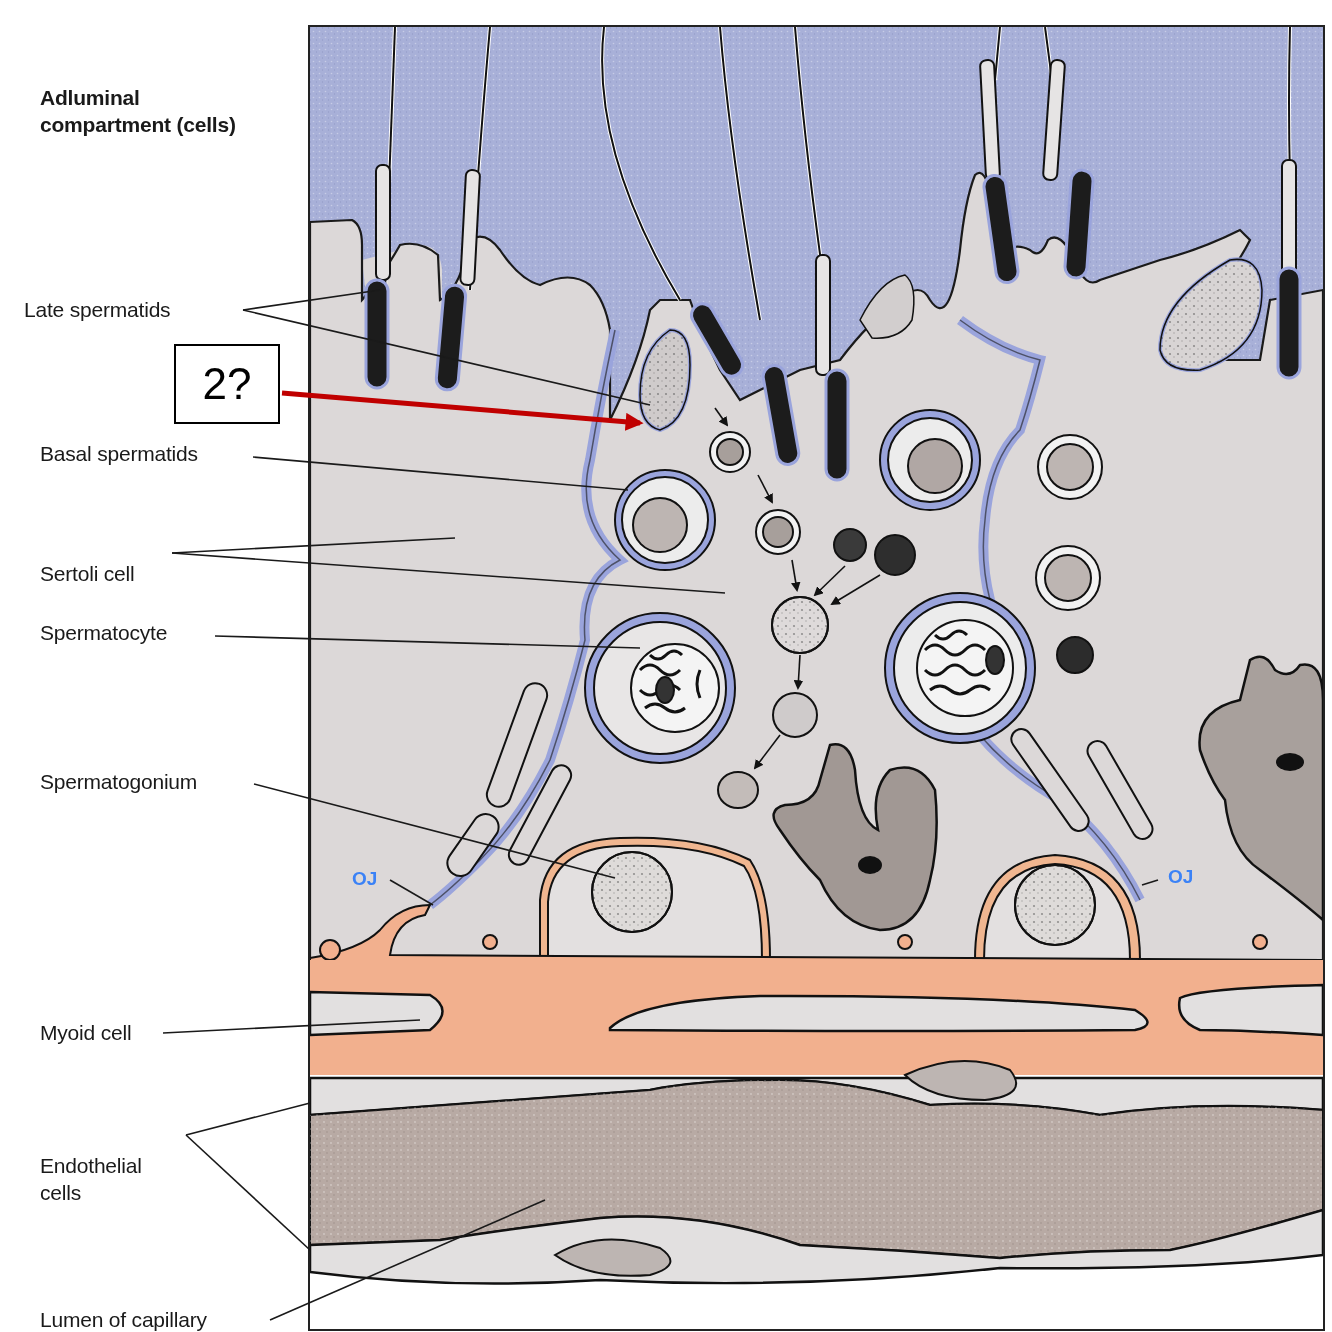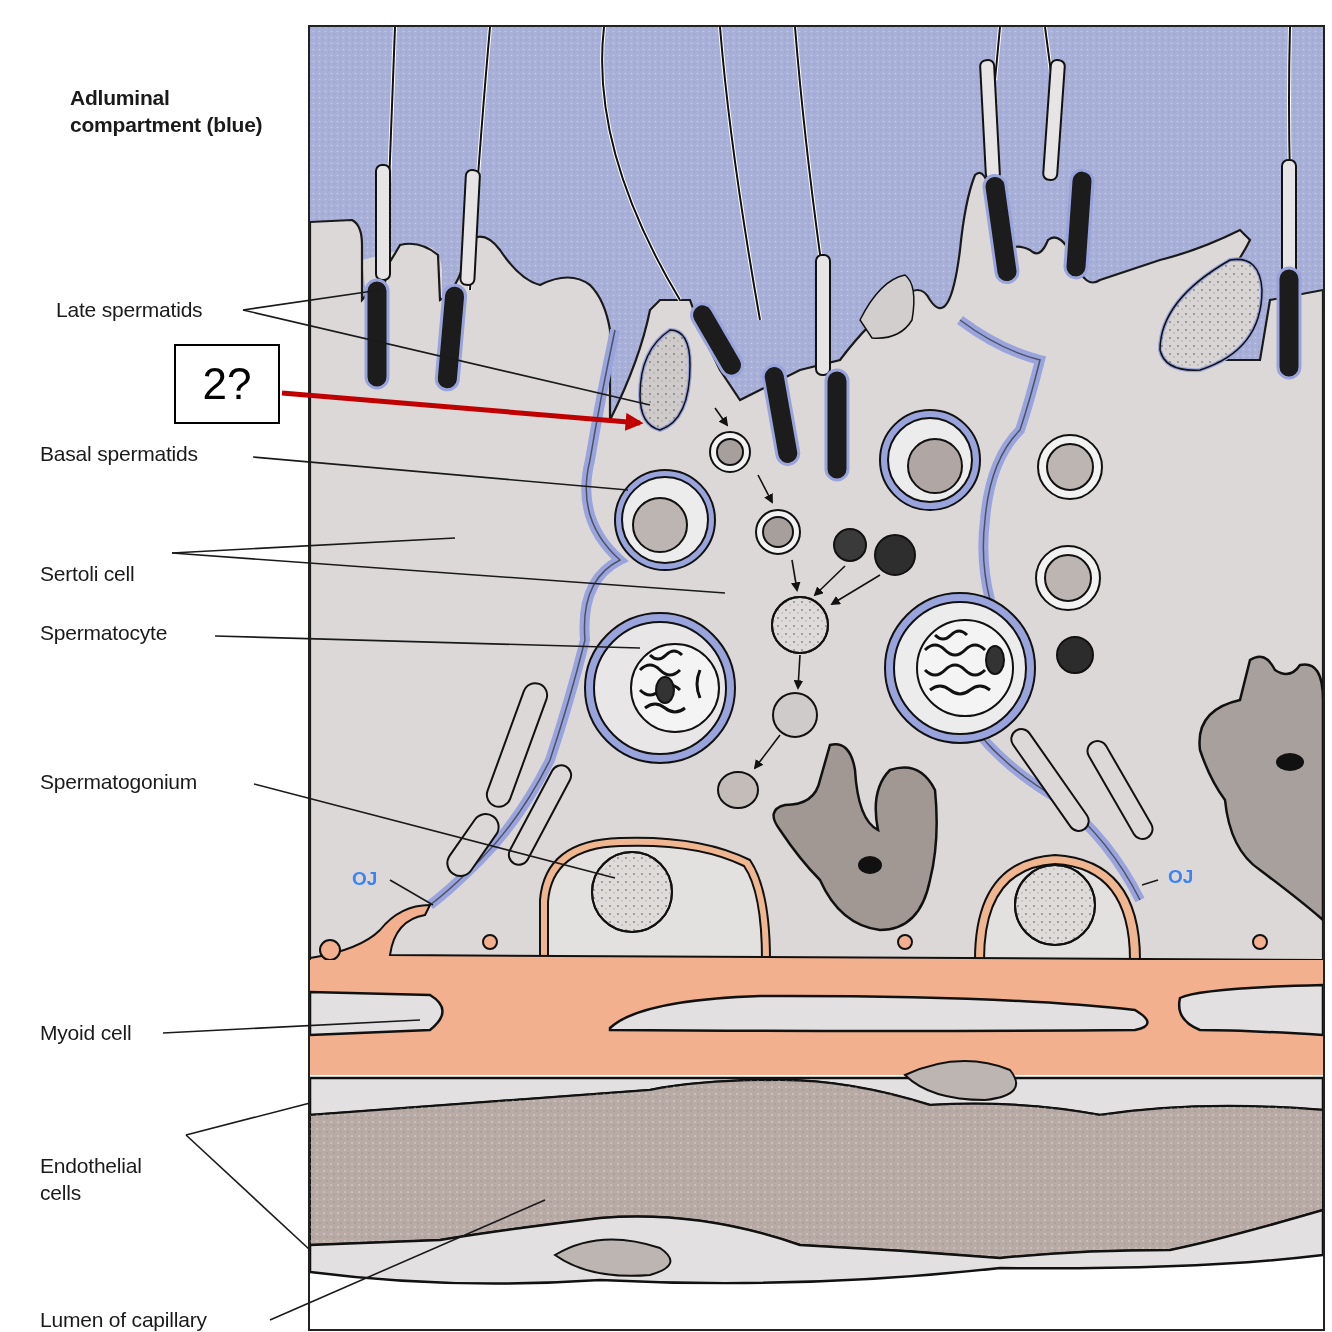--- a/index.html
+++ b/index.html
@@ -1,21 +1,21 @@
 <!DOCTYPE html>
 <html><head>
 <meta charset="utf-8">
 <style>
   html, body { margin: 0; padding: 0; background: #ffffff; }
   body { width: 1332px; height: 1332px; position: relative; overflow: hidden;
          font-family: "Liberation Sans", sans-serif; }
   #stage { position: absolute; left: 0; top: 0; width: 1332px; height: 1332px; }
   .lbl { position: absolute; color: #1a1a1a; font-family: "Liberation Sans", sans-serif;
          font-size: 21px; line-height: 27px; white-space: nowrap; letter-spacing: -0.2px; }
-  .lbl.bold { font-weight: bold; margin-left: 30px; }
+  .lbl.bold { font-weight: bold; }
   .lbl .line2 { display: block; }
   .oj { position: absolute; font-family: "Liberation Sans", sans-serif; font-size: 19px;
         color: #3b82f6; font-weight: bold; }
   #question-box { position: absolute; left: 174px; top: 344px; width: 106px; height: 80px;
                   border: 2px solid #000; background: #fff; box-sizing: border-box;
                   display: flex; align-items: center; justify-content: center;
                   font-family: "Liberation Sans", sans-serif; font-size: 44px; color: #000; }
 </style>
 </head>
 <body>
@@ -220,23 +220,23 @@
     <line x1="186" y1="1135" x2="310" y2="1250"></line>
     <line x1="270" y1="1320" x2="545" y2="1200"></line>
   </g>
 
   <line x1="282" y1="393" x2="640" y2="423" stroke="#c00000" stroke-width="5" marker-end="url(#arrowhead-red)"></line>
 </svg>
 
 
 <div class="lbl bold" style="left:40px; top:84px;">
   <span class="line2">Adluminal</span>
-  <span class="line2">compartment (blue)</span>
+  <span class="line2">compartment (cells)</span>
 </div>
-<div class="lbl" style="left:56px; top:296px;">Late spermatids</div>
+<div class="lbl" style="left:24px; top:296px;">Late spermatids</div>
 <div class="lbl" style="left:40px; top:440px;">Basal spermatids</div>
 <div class="lbl" style="left:40px; top:560px;">Sertoli cell</div>
 <div class="lbl" style="left:40px; top:619px;">Spermatocyte</div>
 <div class="lbl" style="left:40px; top:768px;">Spermatogonium</div>
 <div class="lbl" style="left:40px; top:1019px;">Myoid cell</div>
 <div class="lbl" style="left:40px; top:1122px;margin-top:30px;">
   <span class="line2">Endothelial</span>
   <span class="line2">cells</span>
 </div>
 <div class="lbl" style="left:40px; top:1306px;text-align:right;">Lumen of capillary</div>

